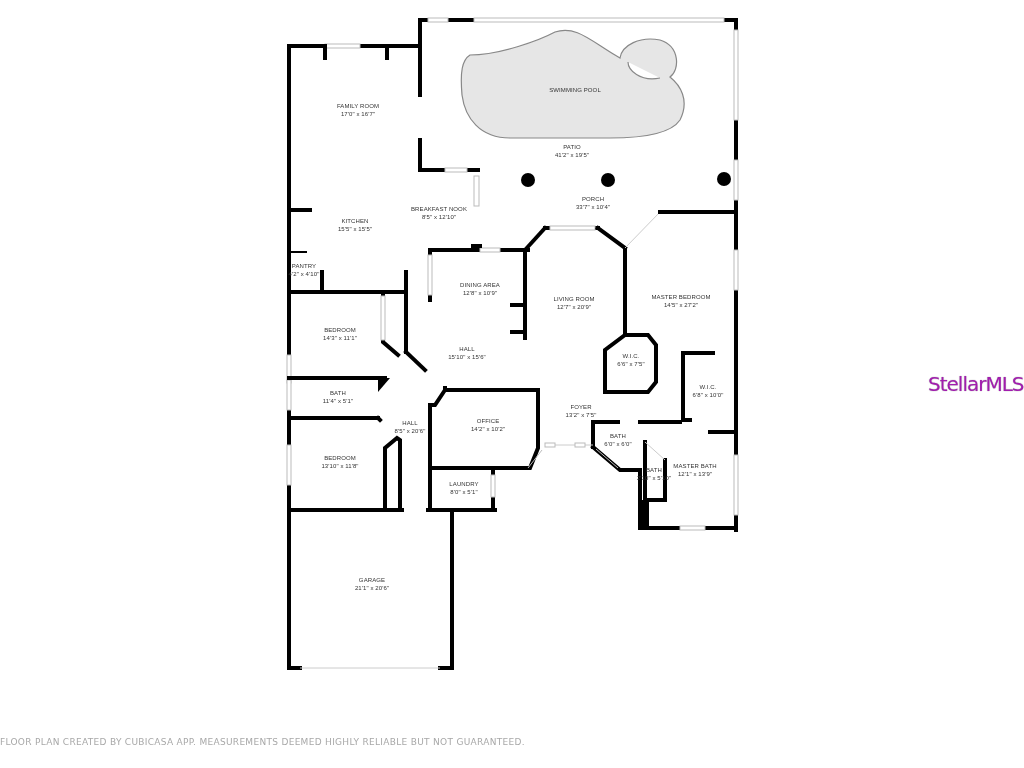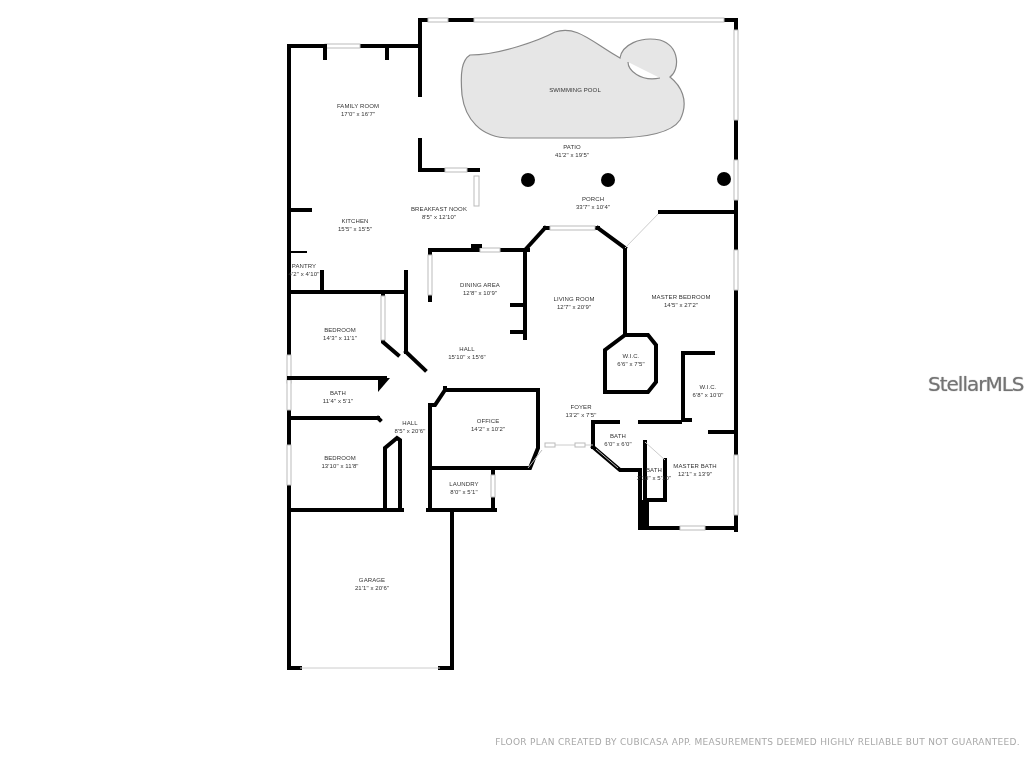--- a/index.html
+++ b/index.html
@@ -5,22 +5,22 @@
   html, body { margin:0; padding:0; background:#ffffff; }
   body { width:1024px; height:768px; position:relative; overflow:hidden; font-family:"Liberation Sans", sans-serif; }
   #plan { position:absolute; left:0; top:0; width:1024px; height:768px; }
   .wall { stroke:#000; stroke-width:4; fill:none; stroke-linecap:square; }
   .thin { stroke:#000; stroke-width:2; fill:none; }
   .win { stroke:#bbb; stroke-width:1; fill:#fff; }
   .door { stroke:#ccc; stroke-width:1; fill:none; }
   .label { position:absolute; transform:translate(-50%,-50%); text-align:center; color:#333; font-size:6px; line-height:8px; white-space:nowrap; letter-spacing:0.1px; }
   .label .n { display:block; text-transform:uppercase; }
   .label .d { display:block; }
-  .footer { position:absolute; left:0; width:1020px; top:737px; text-align:right; font-family:"DejaVu Sans", sans-serif; font-size:9px; color:#a8a8a8; letter-spacing:0.3px; }
-  .watermark { position:absolute; left:928px; top:372px; font-family:"DejaVu Sans", sans-serif; font-size:20px; color:#737373; text-shadow:0 0 1px #bbb, 0 0 1px #bbb; letter-spacing:-1px; }
+  .footer { position:absolute; left:0; width:1020px; top:737px; text-align:left; font-family:"DejaVu Sans", sans-serif; font-size:9px; color:#a8a8a8; letter-spacing:0.3px; }
+  .watermark { position:absolute; left:928px; top:372px; font-family:"DejaVu Sans", sans-serif; font-size:20px; color:#a21caf; text-shadow:0 0 1px #bbb, 0 0 1px #bbb; letter-spacing:-1px; }
 </style>
 </head>
 <body>
 
 <svg id="plan" viewBox="0 0 1024 768" xmlns="http://www.w3.org/2000/svg">
 
   <g>
     <line class="wall" x1="420" y1="20" x2="736" y2="20" stroke-width="2"></line>
     <rect class="win" x="428" y="18" width="20" height="4"></rect>
     <rect class="win" x="474" y="18" width="250" height="4"></rect>

